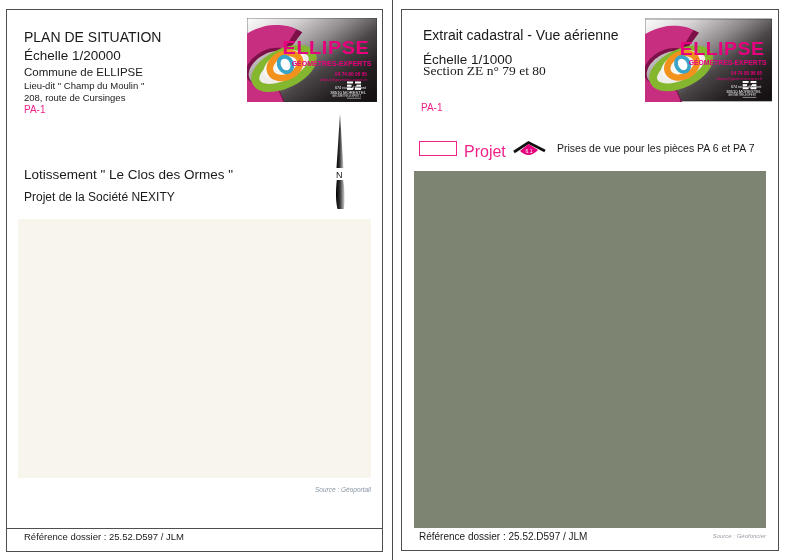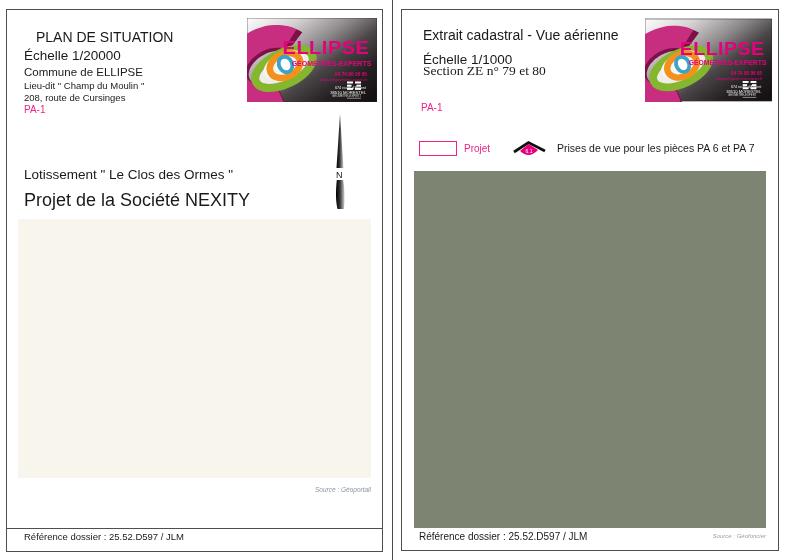--- a/index.html
+++ b/index.html
@@ -12,51 +12,51 @@
 <body>
 
 <div class="abs" style="left:392px;top:0;width:1px;height:560px;background:#4a4a4a;"></div>
 
 <div class="abs" style="left:6px;top:9px;width:375px;height:541px;border:1px solid #4f4f4f;"></div>
 
 <div class="abs" style="left:7px;top:528px;width:375px;height:1px;background:#4f4f4f;"></div>
 
 <div class="abs" style="left:401px;top:9px;width:376px;height:540px;border:1px solid #4f4f4f;"></div>
 
-<div class="abs" style="left:36px;top:29px;font-size:14px;color:#1a1a1a;">PLAN DE SITUATION</div>
+<div class="abs" style="left:24px;top:29px;font-size:14px;color:#1a1a1a;">PLAN DE SITUATION</div>
 
 <div class="abs" style="left:24px;top:48px;font-size:13.5px;color:#1a1a1a;">Échelle 1/20000</div>
 
 <div class="abs" style="left:24px;top:66px;font-size:11.5px;color:#1a1a1a;">Commune de ELLIPSE</div>
 
 <div class="abs" style="left:24px;top:80px;font-size:9.5px;color:#1a1a1a;">Lieu-dit " Champ du Moulin "</div>
 
 <div class="abs" style="left:24px;top:91.5px;font-size:9.5px;color:#1a1a1a;">208, route de Cursinges</div>
 
 <div class="abs mag" style="left:24px;top:104px;font-size:10px;">PA-1</div>
 
 <div class="abs" style="left:24px;top:167px;font-size:13.5px;color:#1a1a1a;">Lotissement " Le Clos des Ormes "</div>
 
-<div class="abs" style="left:24px;top:190px;font-size:18px;color:#1a1a1a;">Projet de la Société NEXITY</div>
+<div class="abs" style="left:24px;top:190px;font-size:12px;color:#1a1a1a;">Projet de la Société NEXITY</div>
 
 <div class="abs" style="left:24px;top:531px;font-size:9.5px;color:#1a1a1a;">Référence dossier : 25.52.D597 / JLM</div>
 
 <div class="abs" style="left:250px;top:486px;width:121px;font-size:6.5px;color:#8a97a5;font-style:italic;text-align:right;">Source : Géoportail</div>
 
 <div class="abs" style="left:423px;top:27px;font-size:14px;color:#1a1a1a;text-align:right;">Extrait cadastral - Vue aérienne</div>
 
 <div class="abs" style="left:423px;top:52px;font-size:13.5px;color:#1a1a1a;">Échelle 1/1000</div>
 
 <div class="abs" style="left:423px;top:63px;font-size:13.5px;color:#1a1a1a;font-family:Liberation Serif, serif;">Section ZE n° 79 et 80</div>
 
 <div class="abs mag" style="left:421px;top:102px;font-size:10px;">PA-1</div>
 
 <div class="abs" style="left:419px;top:141px;width:36px;height:13px;border:1.5px solid #ee2288;background:#fff;"></div>
 
-<div class="abs mag" style="left:464px;top:143px;font-size:10px;">Projet</div>
+<div class="abs mag" style="left:464px;top:143px;font-size:16px;">Projet</div>
 
 <svg class="abs" style="left:508px;top:136px;" width="42" height="24" viewBox="0 0 42 24">
 <path d="M6,16 L20.5,6.5 L37,15" fill="none" stroke="#111" stroke-width="2.8"></path>
 <path d="M20.5,8 L12,15 Q21,23.5 30,14 Z" fill="#e5007d"></path>
 <text x="21" y="16.5" font-size="5" fill="#fff" text-anchor="middle">6.1</text>
 </svg>
 
 <div class="abs" style="left:557px;top:142px;font-size:10.5px;color:#1a1a1a;">Prises de vue pour les pièces PA 6 et PA 7</div>
 
 <div class="abs" style="left:419px;top:531px;font-size:10px;color:#1a1a1a;">Référence dossier : 25.52.D597 / JLM</div>

